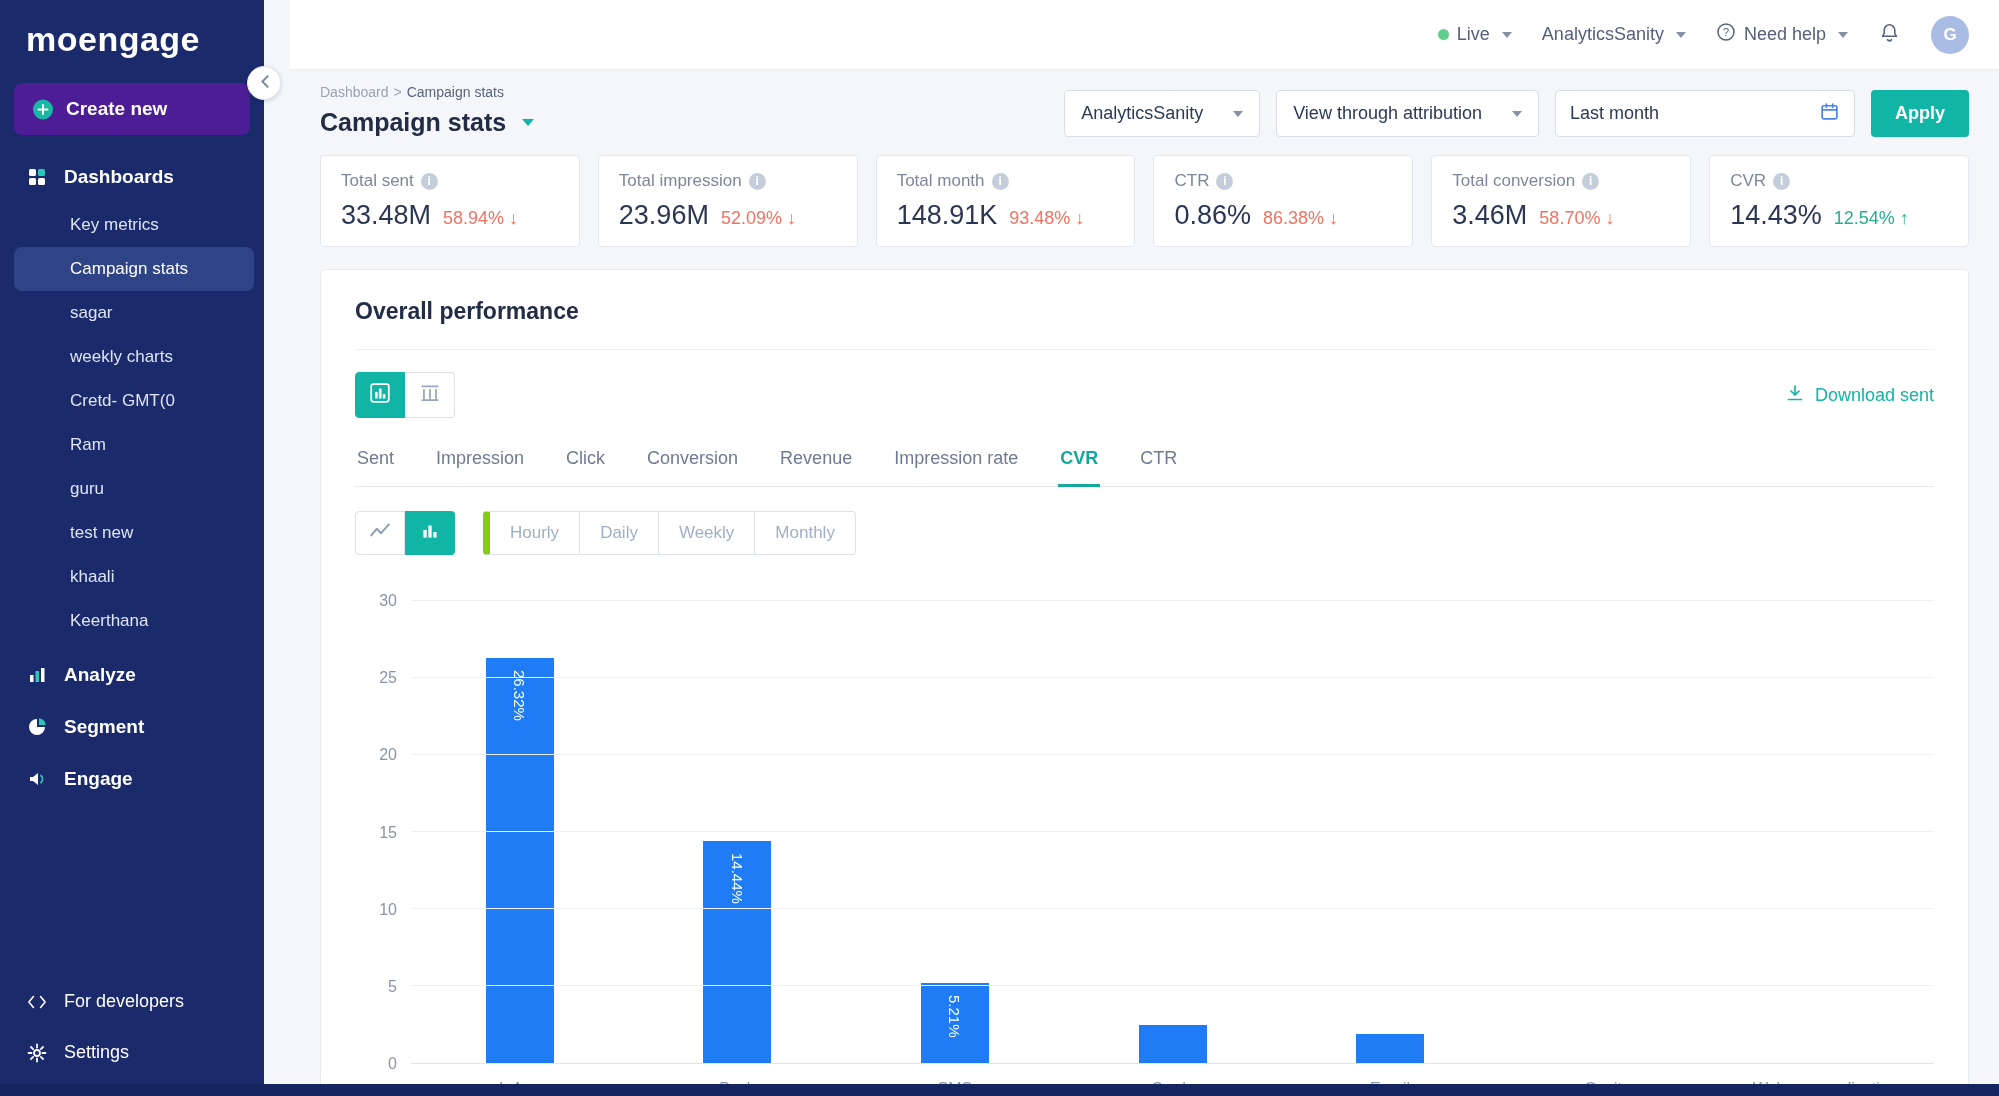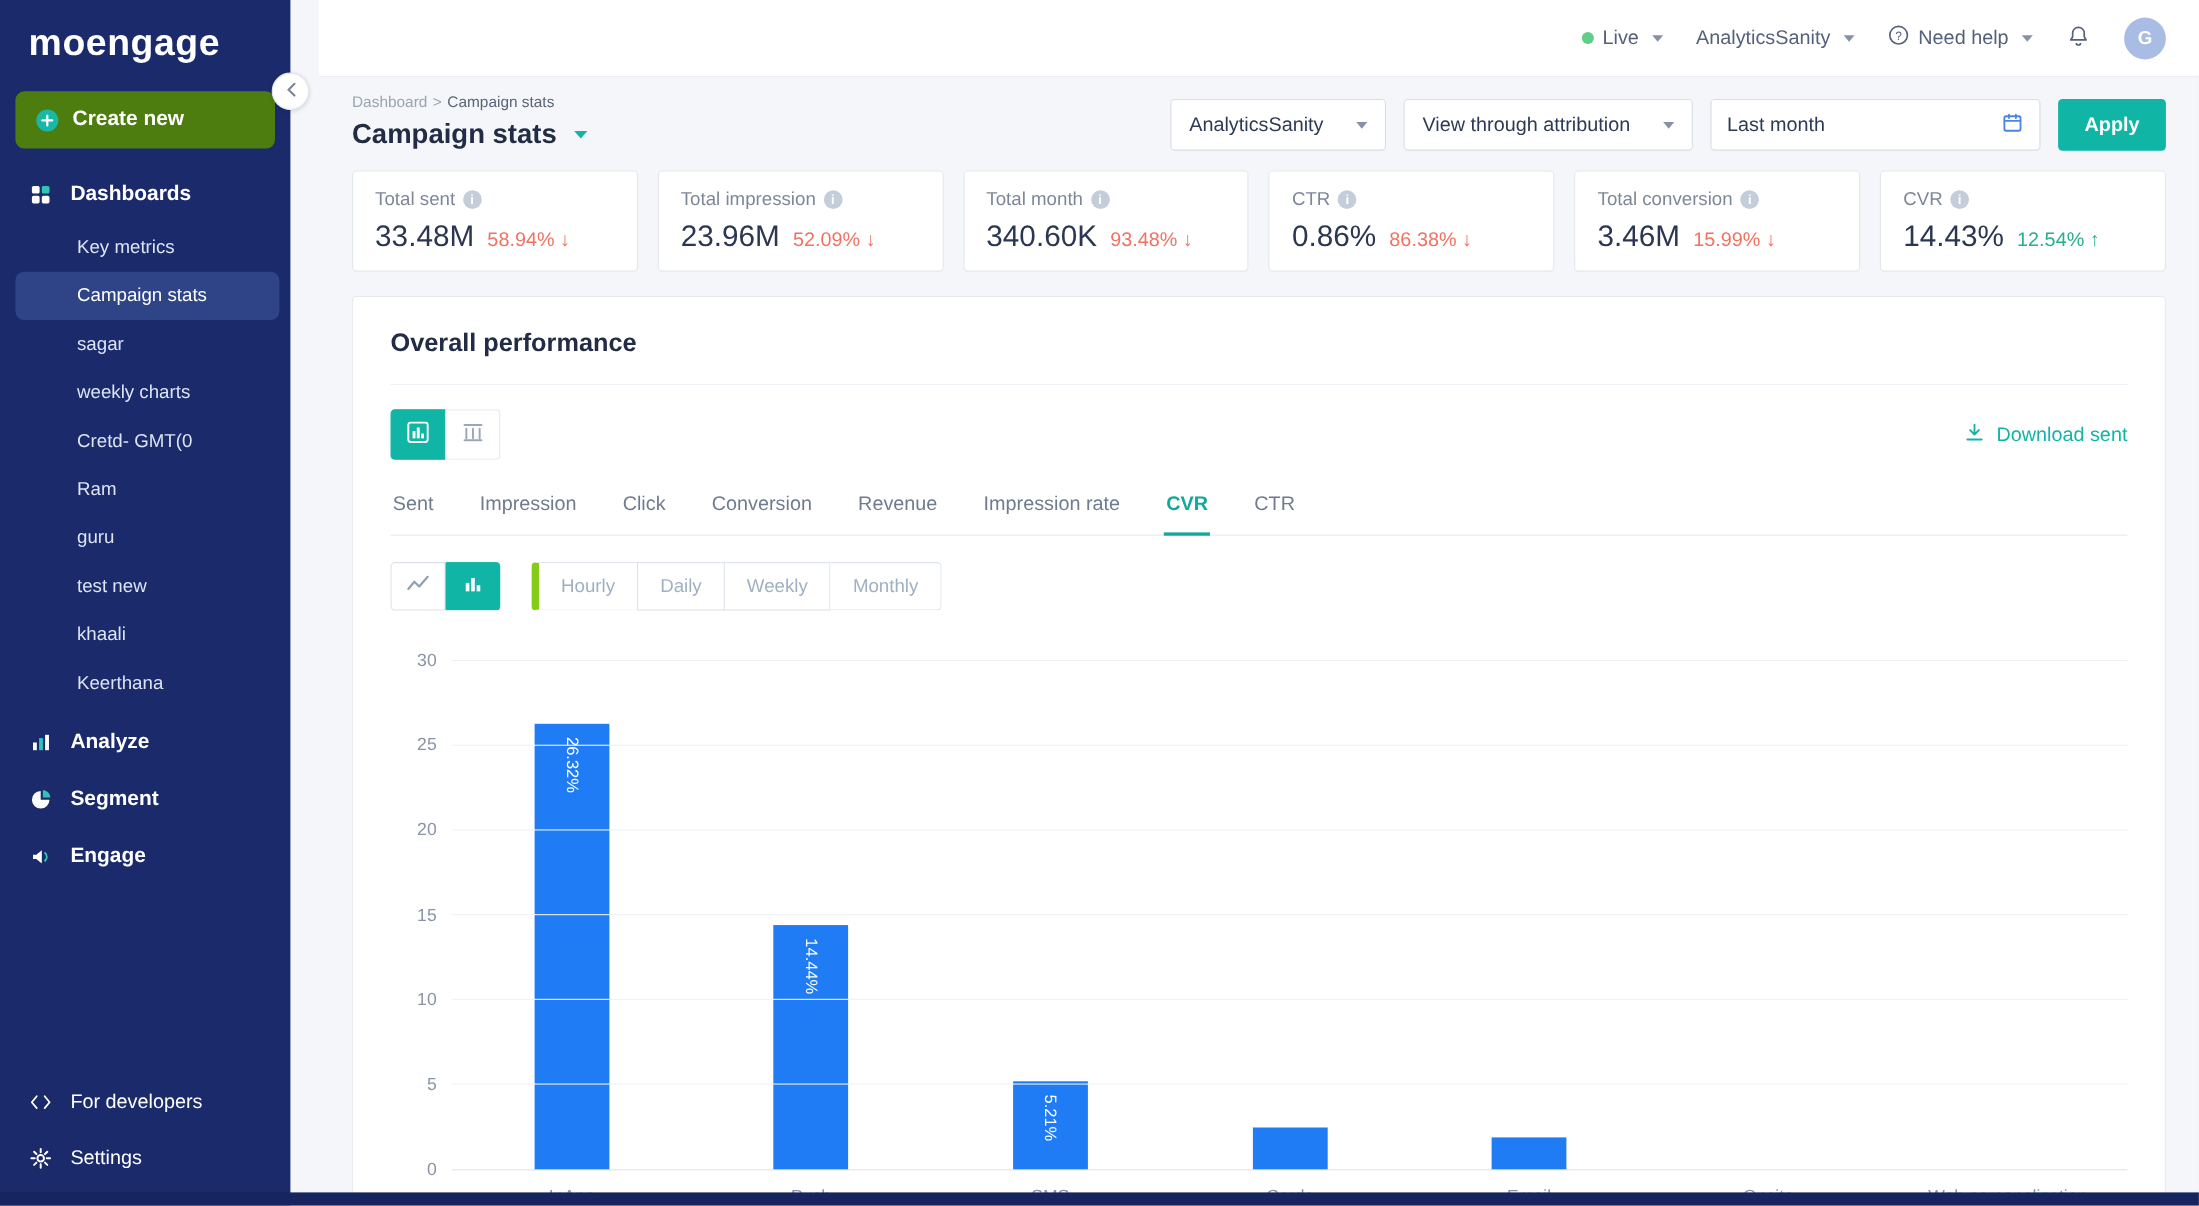--- a/index.html
+++ b/index.html
@@ -3,21 +3,21 @@
 <meta charset="utf-8">
 <style>
   * { margin:0; padding:0; box-sizing:border-box; }
   html,body { width:1999px; height:1096px; font-family:"Liberation Sans", sans-serif; background:#f4f6f9; overflow:hidden; }
   .app { display:flex; width:100%; height:100%; position:relative; }
 
   
   .sidebar { width:264px; background:#1a2a6b; color:#fff; display:flex; flex-direction:column; flex-shrink:0; position:relative; z-index:5; }
   .logo { font-size:34px; font-weight:bold; letter-spacing:.5px; padding:20px 26px 16px; }
   .collapse-btn { position:absolute; right:-17px; top:66px; width:34px; height:34px; border-radius:50%; background:#fff; border:1px solid #e2e6ed; display:flex; align-items:center; justify-content:center; cursor:pointer; box-shadow:0 1px 4px rgba(20,30,70,.18); z-index:10; }
-  .create-new { margin:8px 14px 16px; height:52px; background:#4d7c0f; border:none; border-radius:8px; color:#fff; font-size:19px; font-weight:bold; display:flex; align-items:center; gap:12px; padding:0 18px; cursor:pointer; font-family:inherit; }
+  .create-new { margin:8px 14px 16px; height:52px; background:#4c1d95; border:none; border-radius:8px; color:#fff; font-size:19px; font-weight:bold; display:flex; align-items:center; gap:12px; padding:0 18px; cursor:pointer; font-family:inherit; }
   .nav { flex:1; overflow:hidden; display:flex; flex-direction:column; }
   .nav-section { display:flex; align-items:center; gap:16px; padding:15px 26px; font-size:19px; font-weight:bold; cursor:pointer; }
   .dash-list { list-style:none; padding-bottom:6px; }
   .dash-item { padding:12px 11px 12px 70px; font-size:17px; color:#dde4f4; cursor:pointer; white-space:nowrap; }
   .dash-item.active { background:#2f4486; border-radius:8px; margin:0 10px 0 14px; padding-left:56px; color:#ffffff; }
   .sidebar-footer { margin-top:auto; padding-bottom:18px; }
   .sidebar-footer .nav-section { font-weight:normal; font-size:18px; }
   .icon-cell { width:22px; display:flex; justify-content:center; flex-shrink:0; }
 
   
@@ -283,42 +283,42 @@
               <span class="stat-value">23.96M</span>
               <span class="stat-delta down">52.09% ↓</span>
             </div>
           </div>
           <div class="stat-card">
             <div class="stat-label">
               <span>Total month</span>
               <span class="info-icon"></span>
             </div>
             <div class="stat-value-row">
-              <span class="stat-value">340.60K</span>
+              <span class="stat-value">148.91K</span>
               <span class="stat-delta down">93.48% ↓</span>
             </div>
           </div>
           <div class="stat-card">
             <div class="stat-label">
               <span>CTR</span>
               <span class="info-icon"></span>
             </div>
             <div class="stat-value-row">
               <span class="stat-value">0.86%</span>
               <span class="stat-delta down">86.38% ↓</span>
             </div>
           </div>
           <div class="stat-card">
             <div class="stat-label">
               <span>Total conversion</span>
               <span class="info-icon"></span>
             </div>
             <div class="stat-value-row">
               <span class="stat-value">3.46M</span>
-              <span class="stat-delta down">15.99% ↓</span>
+              <span class="stat-delta down">58.70% ↓</span>
             </div>
           </div>
           <div class="stat-card">
             <div class="stat-label">
               <span>CVR</span>
               <span class="info-icon"></span>
             </div>
             <div class="stat-value-row">
               <span class="stat-value">14.43%</span>
               <span class="stat-delta up">12.54% ↑</span>

